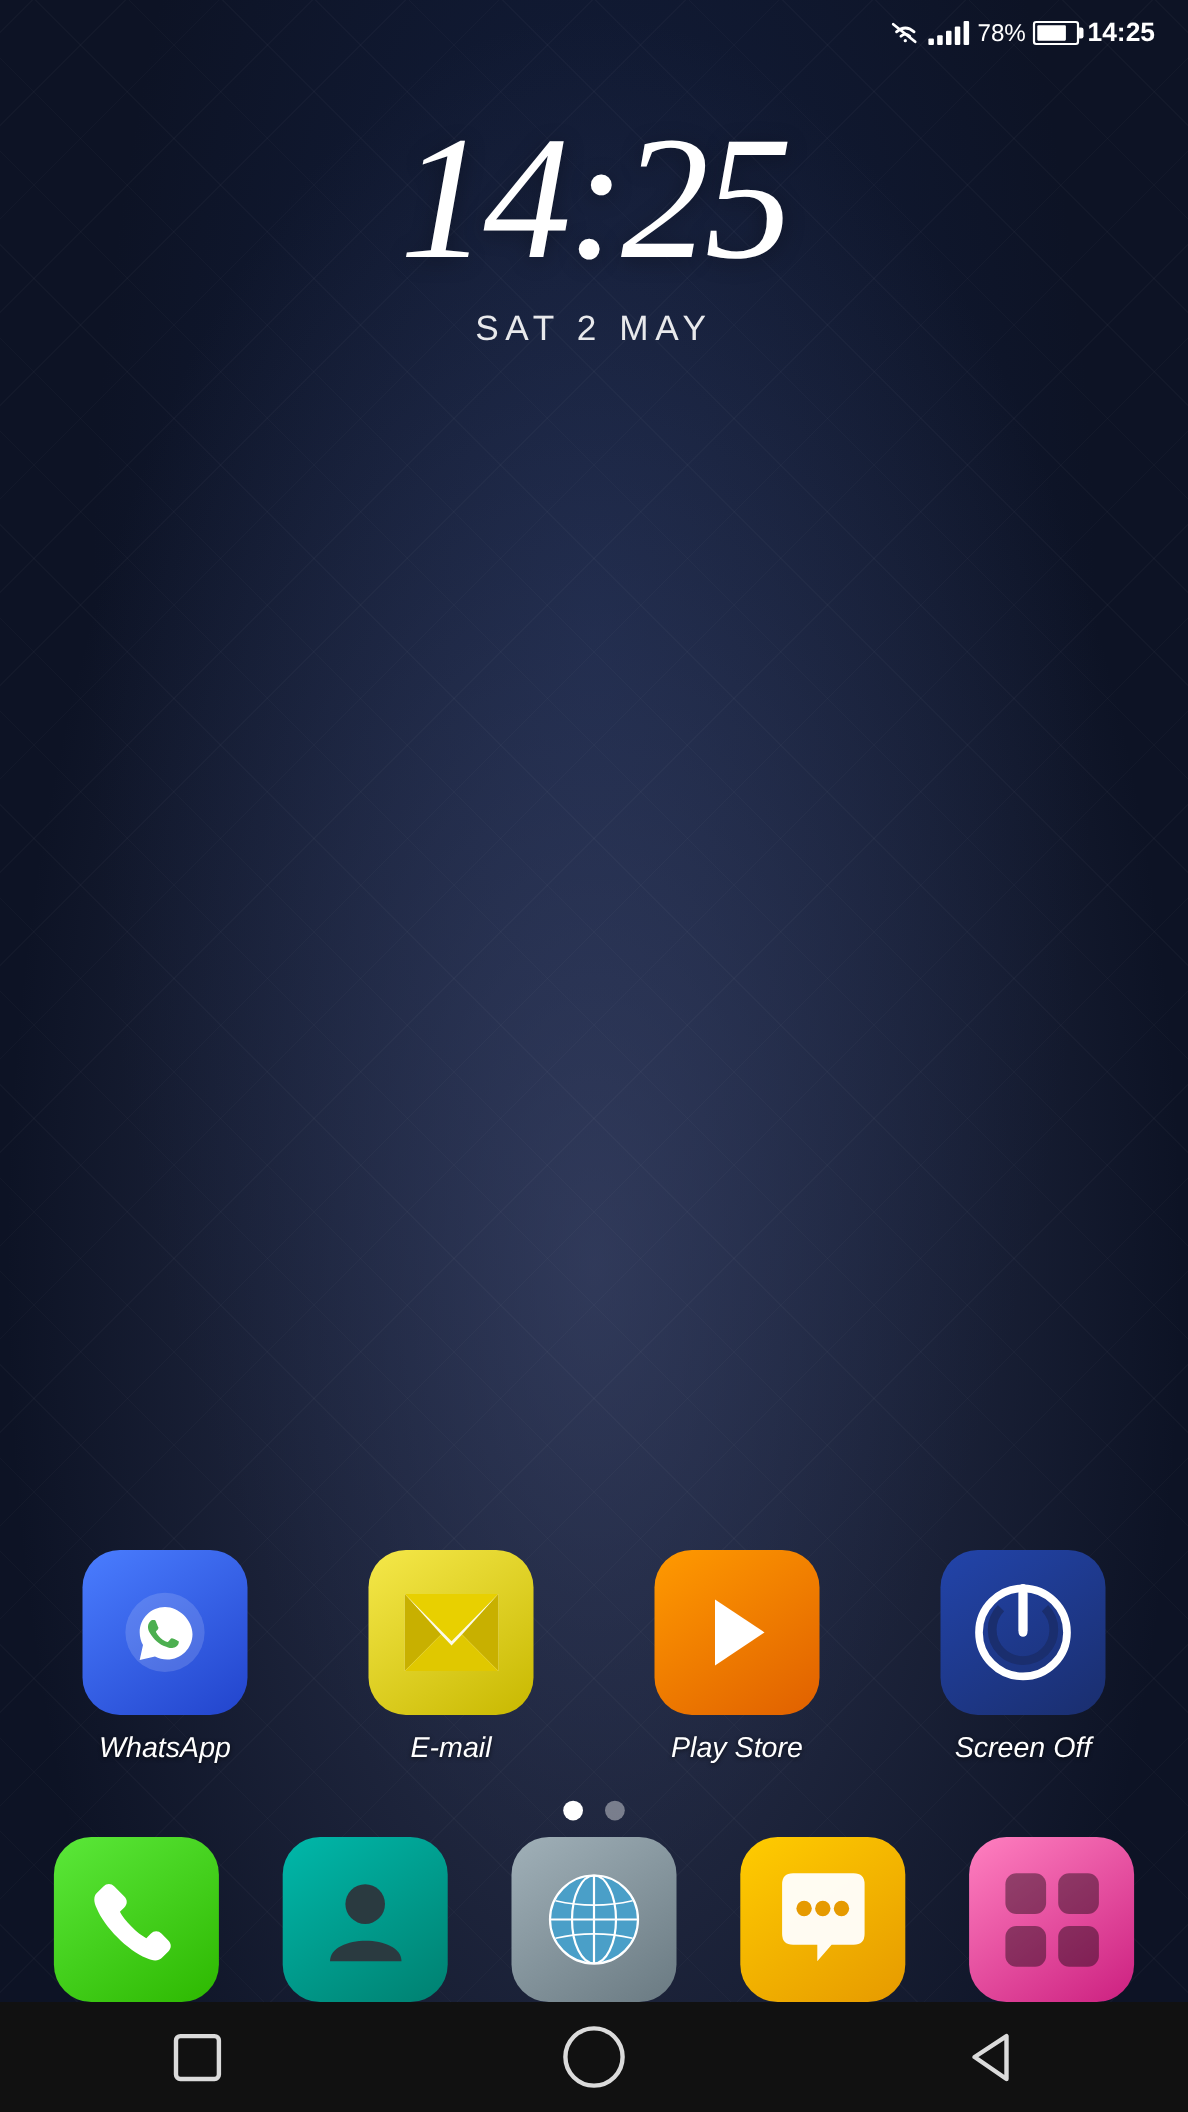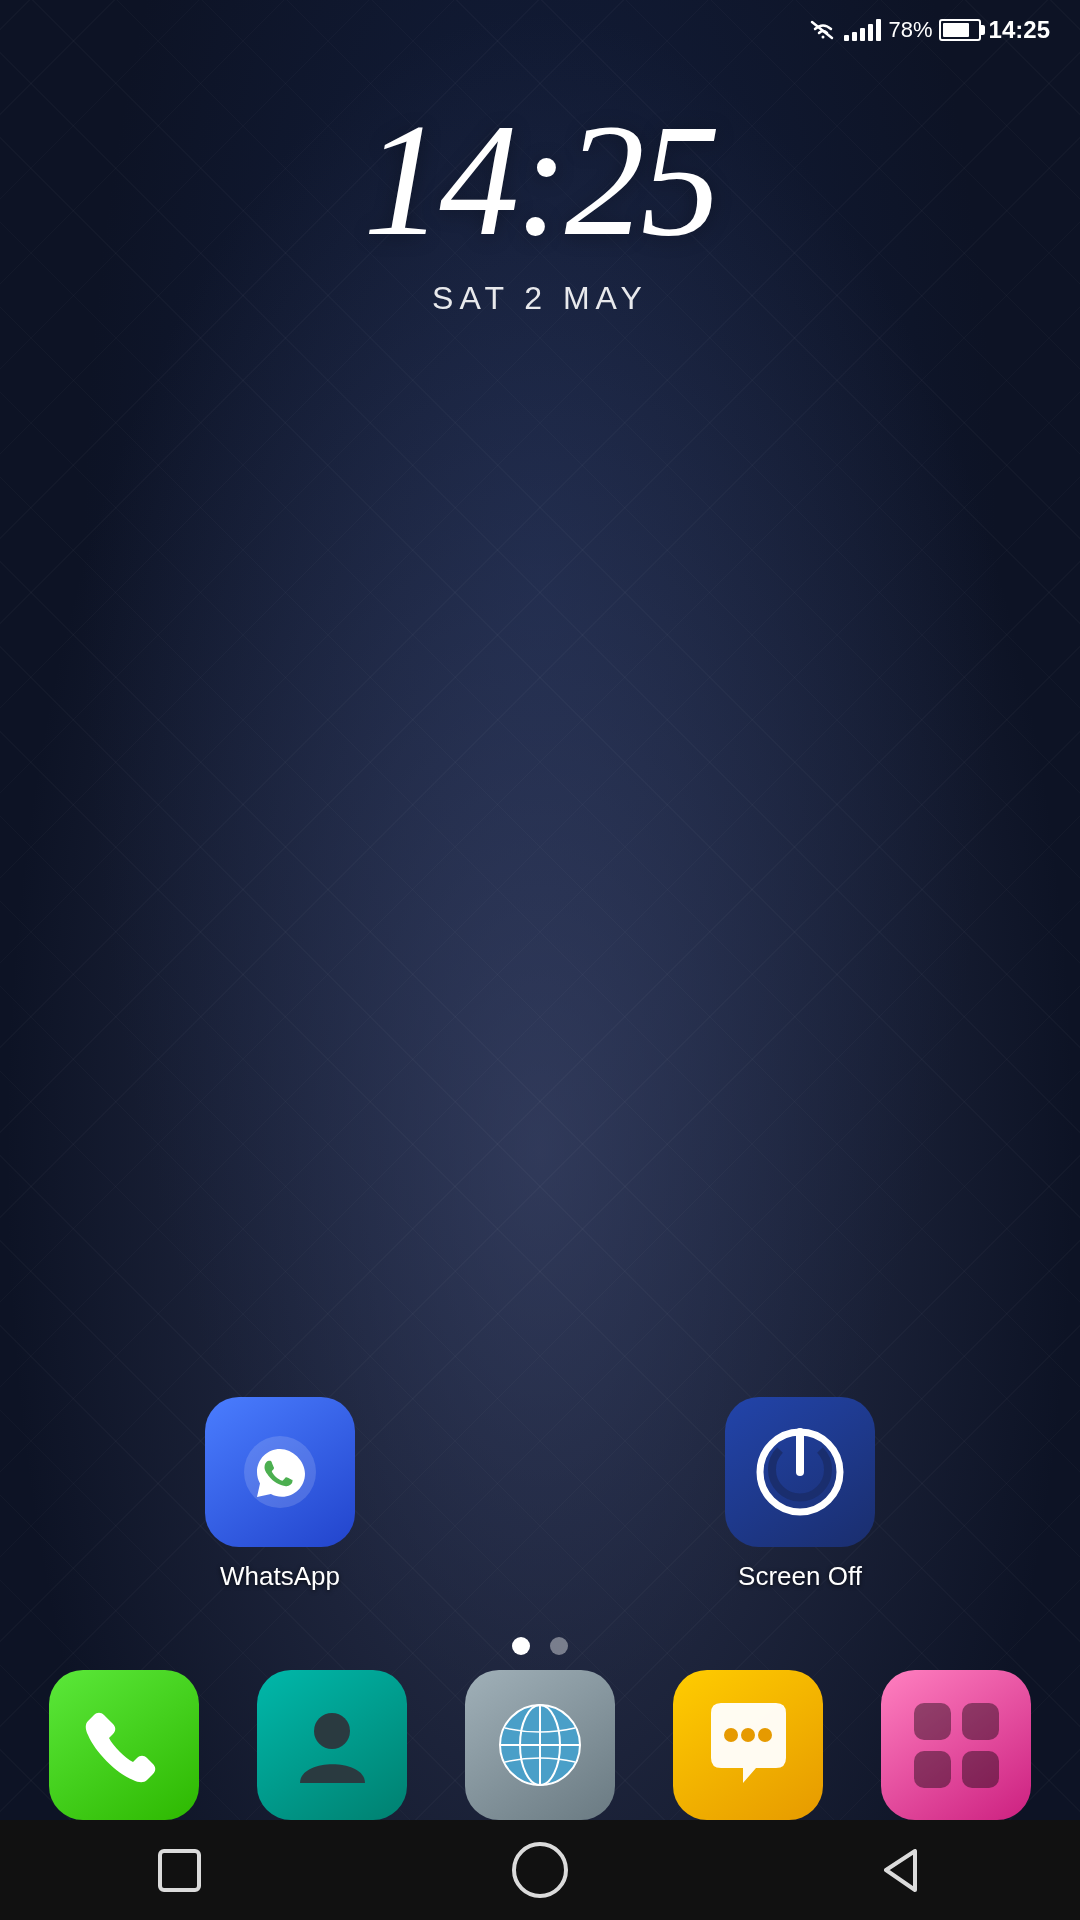--- a/index.html
+++ b/index.html
@@ -140,28 +140,29 @@
       color: white;
       font-size: 32px;
       letter-spacing: 6px;
       margin-top: 20px;
       opacity: 0.9;
     }
 
     
     .app-row {
       position: absolute;
-      bottom: 328px;
+      bottom: 316px;
       left: 0;
       right: 0;
       display: flex;
       justify-content: space-around;
       align-items: flex-start;
       padding: 0 20px;
       z-index: 5;
+      font-style: italic;
     }
 
     .app-item {
       display: flex;
       flex-direction: column;
       align-items: center;
       gap: 14px;
       cursor: pointer;
     }
 
@@ -345,21 +346,42 @@
         <circle cx="45" cy="45" r="36" fill="white" opacity="0.15"></circle>
         <g transform="translate(20,20)">
           <path d="M25 2C12.3 2 2 12.3 2 25c0 4.1 1.1 8 3 11.4L2 50l13.9-3c3.3 1.7 7 2.7 11.1 2.7 12.7 0 23-10.3 23-23S37.7 2 25 2z" fill="white"></path>
           <path d="M37.2 33.3c-.5-.8-1.8-1.3-3.7-2.3-1.9-1-2.8-1-3.3-.3-.5.7-1.7 2.2-2.1 2.6-.4.5-.8.5-1.5.2-.7-.3-3-1.1-5.7-3.5-2.1-1.9-3.5-4.2-3.9-4.9-.4-.7 0-1.1.3-1.5.3-.3.7-.8 1-1.1.3-.4.4-.7.6-1.1.2-.5.1-.9-.1-1.2-.2-.3-1.6-3.9-2.2-5.3-.6-1.4-1.2-1.2-1.6-1.2-.4 0-.9 0-1.3 0-.5 0-1.2.2-1.8.9-.6.7-2.4 2.3-2.4 5.6s2.5 6.5 2.8 6.9c.3.4 4.8 7.5 11.8 10.2 7 2.7 7 1.8 8.3 1.7 1.3-.1 4.1-1.6 4.7-3.2.6-1.6.6-2.9.4-3.2z" fill="#4CAF50"></path>
         </g>
       </svg>
     </div>
     <span class="app-label">WhatsApp</span>
   </div>
 
-
+  <div class="app-item">
+    <div class="app-icon icon-email">
+      <svg width="95" height="80" viewBox="0 0 95 80">
+
+        <polygon points="5,5 90,5 90,75 5,75" fill="white" opacity="0.9"></polygon>
+        <polygon points="5,5 47.5,48 90,5" fill="#e8d000"></polygon>
+        <polygon points="5,5 5,75 38,42" fill="#c8b000"></polygon>
+        <polygon points="90,5 90,75 57,42" fill="#c8b000"></polygon>
+        <polygon points="5,75 90,75 57,42 47.5,52 38,42" fill="#e0c800"></polygon>
+      </svg>
+    </div>
+    <span class="app-label">E-mail</span>
+  </div>
+
+  <div class="app-item">
+    <div class="app-icon icon-playstore">
+      <svg width="80" height="80" viewBox="0 0 80 80">
+        <polygon points="20,10 20,70 65,40" fill="white"></polygon>
+      </svg>
+    </div>
+    <span class="app-label">Play Store</span>
+  </div>
 
   <div class="app-item">
     <div class="app-icon icon-screenoff">
       <svg width="100" height="100" viewBox="0 0 100 100">
 
         <circle cx="50" cy="50" r="40" fill="none" stroke="white" stroke-width="7"></circle>
 
         <line x1="50" y1="15" x2="50" y2="50" stroke="white" stroke-width="8" stroke-linecap="round"></line>
 
         <path d="M30,28 A28,28 0 1,0 70,28" fill="none" stroke="#1a2e6e" stroke-width="8"></path>

